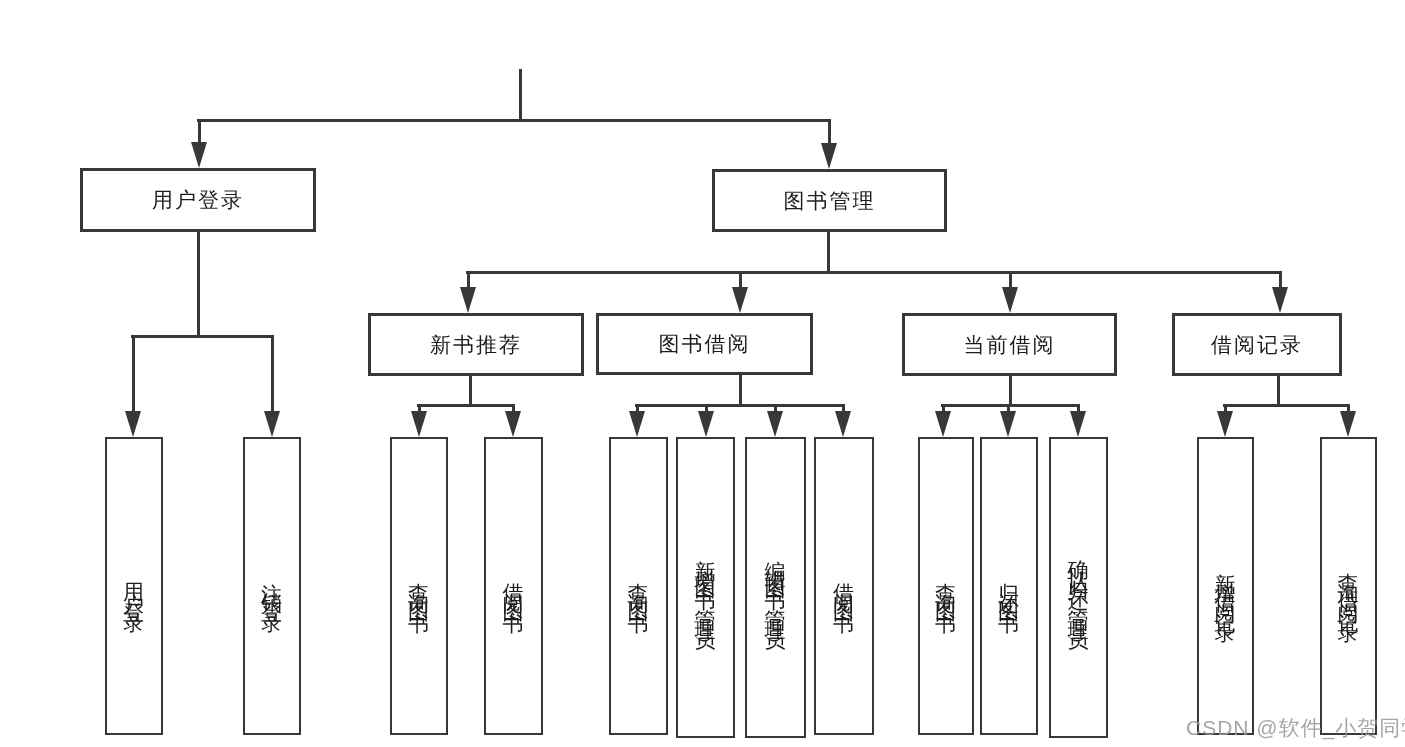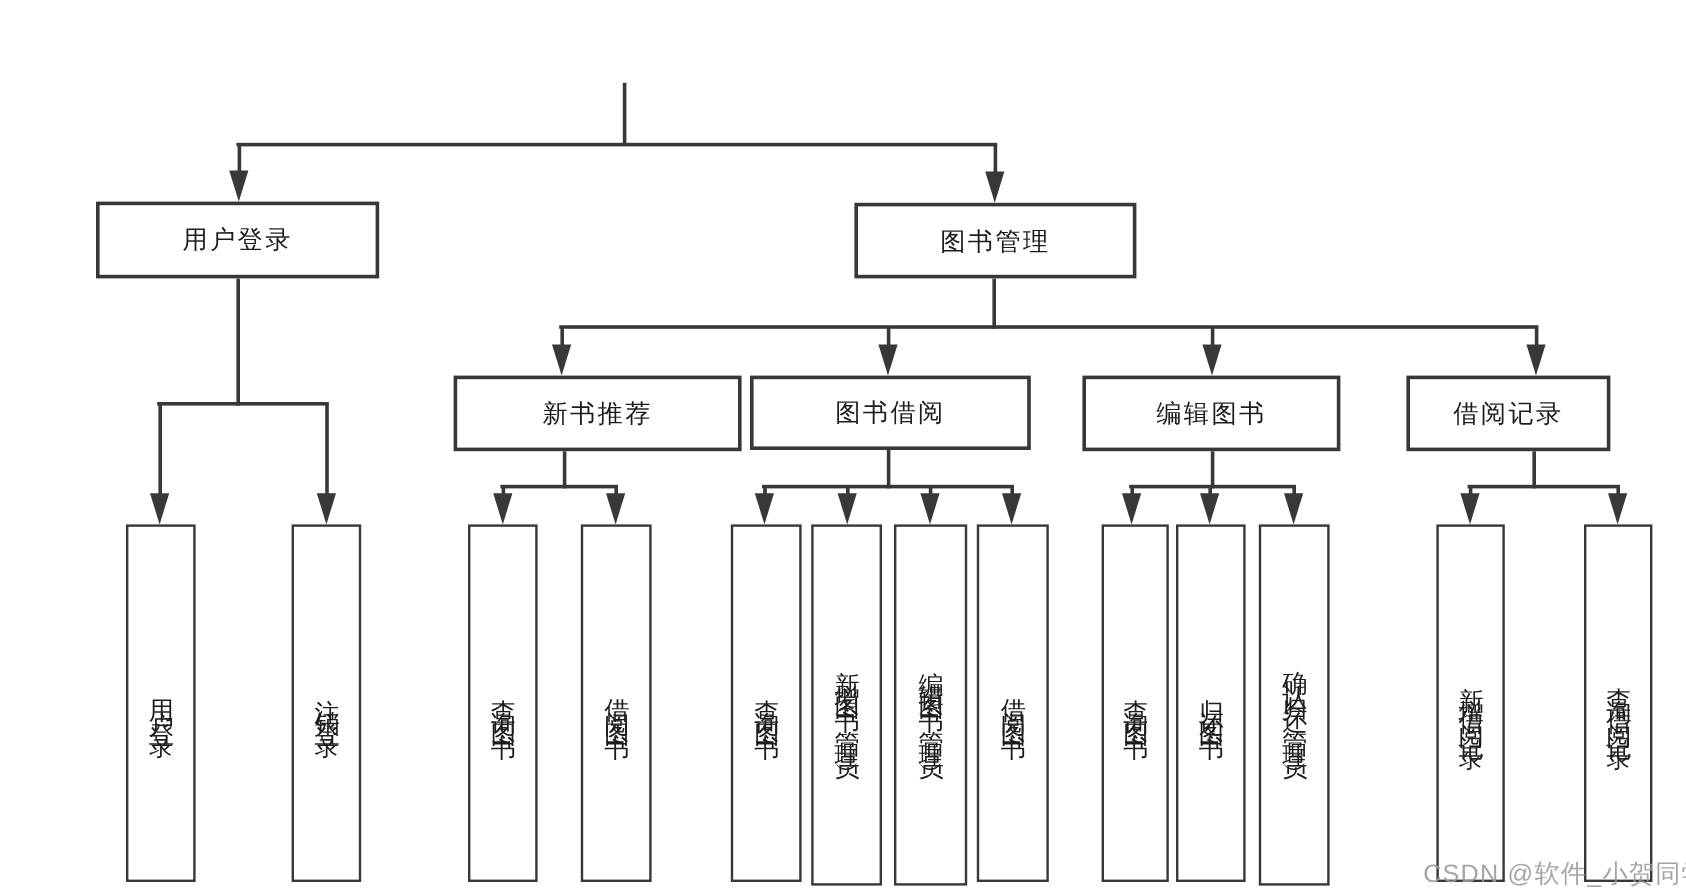--- a/index.html
+++ b/index.html
@@ -92,28 +92,28 @@
     </div>
 
 
   <div class="box h" style="left:80px;top:168px;width:236px;height:64px">
     <span>用户登录</span>
   </div>
   <div class="box h" style="left:712px;top:169px;width:235px;height:63px">
     <span>图书管理</span>
   </div>
 
-  <div class="box h" style="left:378px;top:313px;width:240px;height:63px">
+  <div class="box h" style="left:368px;top:313px;width:216px;height:63px">
     <span>新书推荐</span>
   </div>
-  <div class="box h" style="left:625px;top:313px;width:234px;height:62px">
+  <div class="box h" style="left:596px;top:313px;width:217px;height:62px">
     <span>图书借阅</span>
   </div>
   <div class="box h" style="left:902px;top:313px;width:215px;height:63px">
-    <span>编辑图书</span>
+    <span>当前借阅</span>
   </div>
   <div class="box h" style="left:1172px;top:313px;width:170px;height:63px">
     <span>借阅记录</span>
   </div>
 
   <div class="box v" style="left:105px;top:437px;width:58px;height:298px">
     <span class="vt">用户登录</span>
   </div>
   <div class="box v" style="left:243px;top:437px;width:58px;height:298px">
     <span class="vt">注销登录</span>

